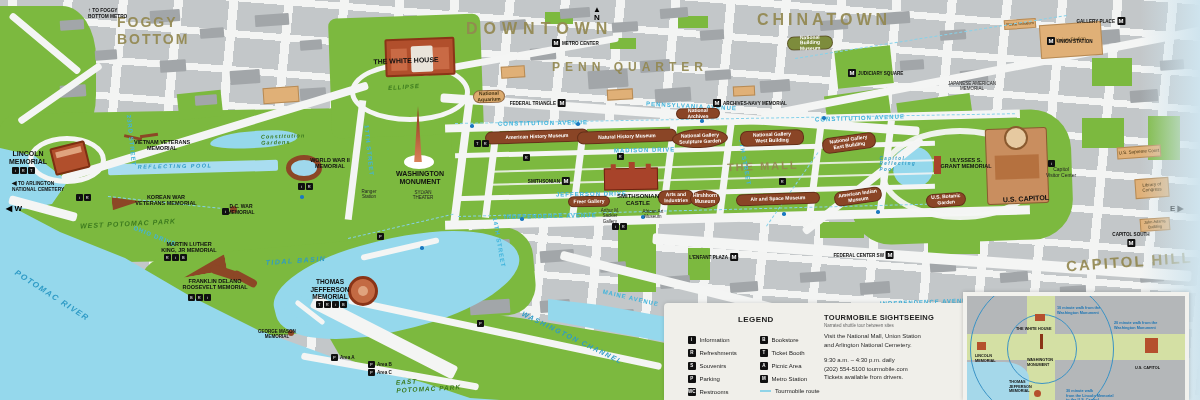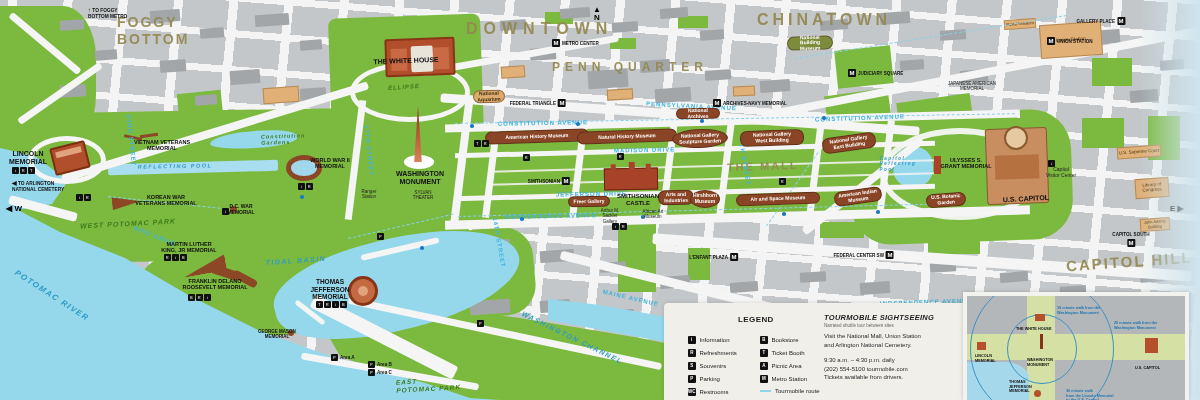--- a/index.html
+++ b/index.html
@@ -224,21 +224,21 @@
         </div>
         <div class="leg-row" style="left: 96px; top: 72px;">
           <span class="leg-ic">M</span>
           <span class="leg-t">Metro Station</span>
         </div>
         <div class="leg-row" style="left: 96px; top: 85px;">
           <span class="leg-ic route"></span>
           <span class="leg-t">Tourmobile route</span>
         </div>
       </div>
-    <div class="tm-title" style="left:160px;top:10px;font-style:italic;">TOURMOBILE SIGHTSEEING</div>
+    <div class="tm-title" style="left:160px;top:10px;">TOURMOBILE SIGHTSEEING</div>
     <div class="tm-sub" style="left:160px;top:20px;">Narrated shuttle tour between sites</div>
     <div class="tm-p" style="left:160px;top:29px;">Visit the National Mall, Union Station
 and Arlington National Cemetery.</div>
     <div class="tm-p" style="left:160px;top:53px;">9:30 a.m. – 4:30 p.m. daily
 (202) 554-5100    tourmobile.com
 Tickets available from drivers.</div>
   </div>
 
   <div id="inset">
     <div class="inner">

